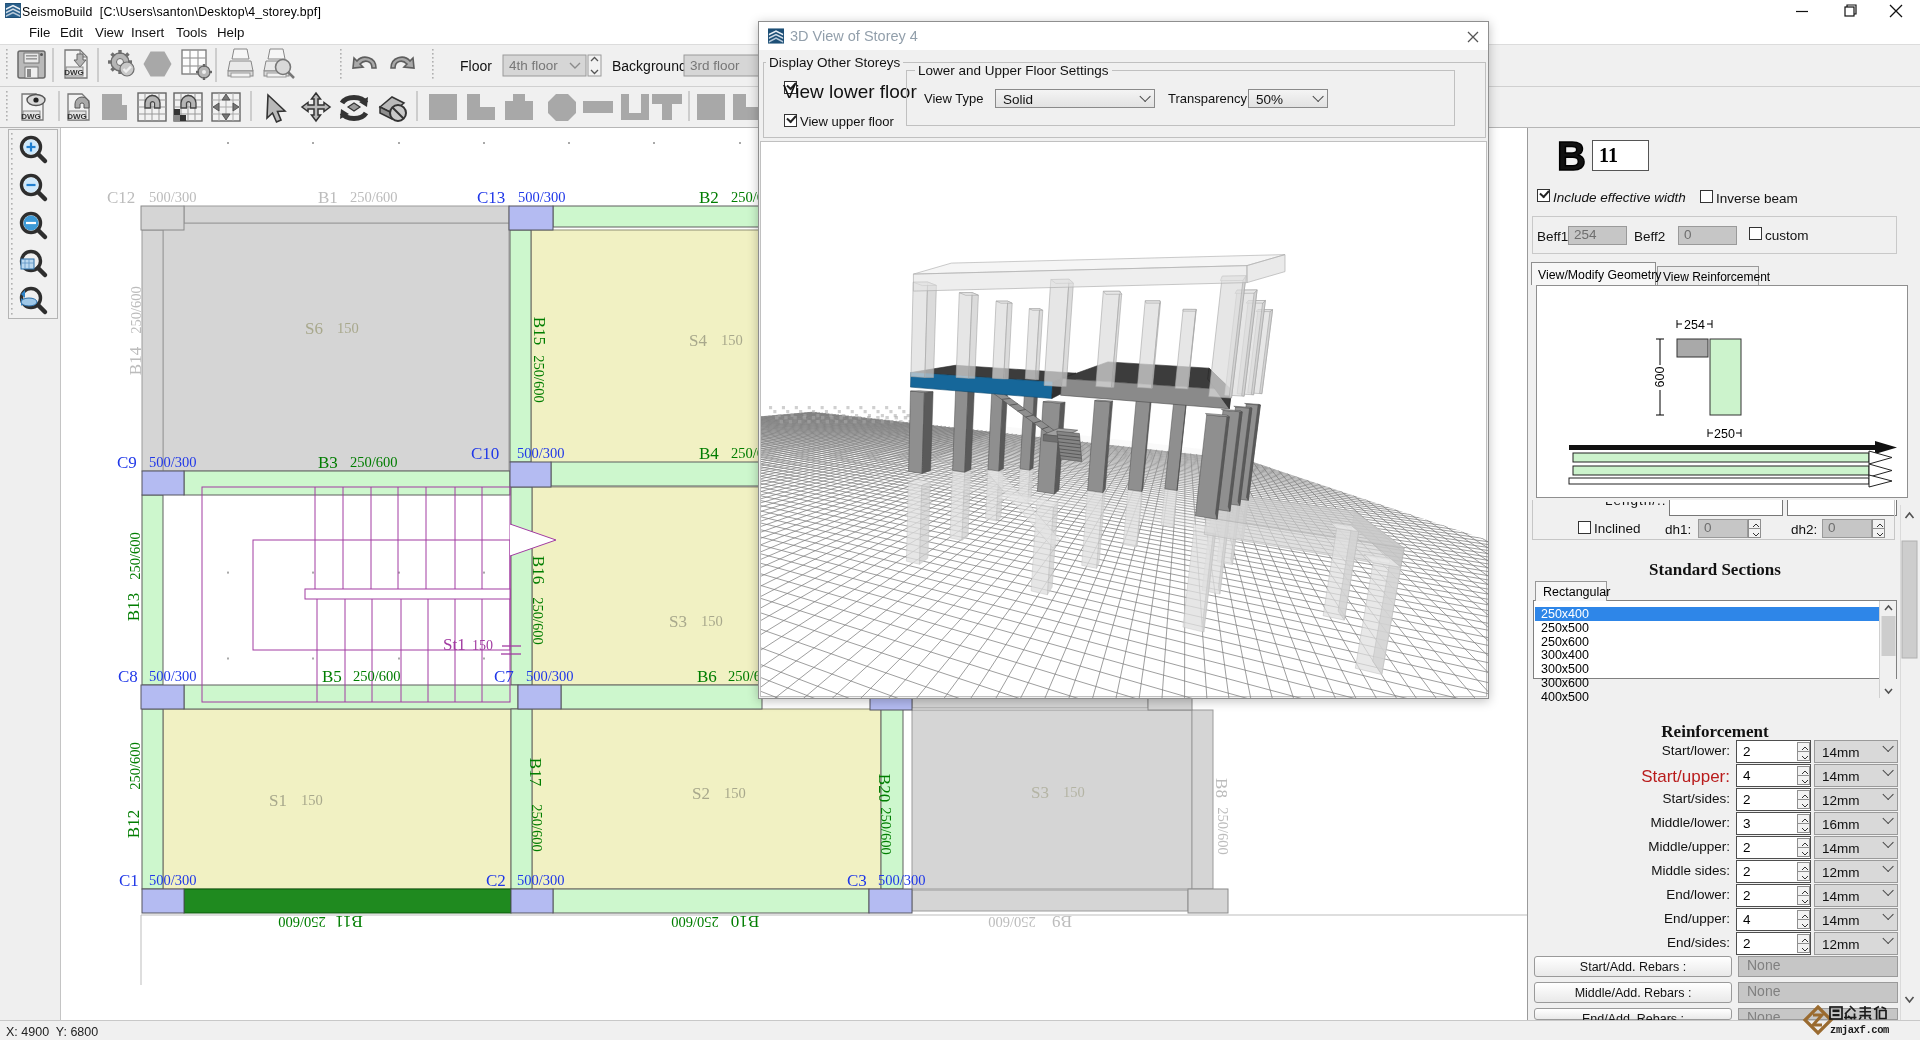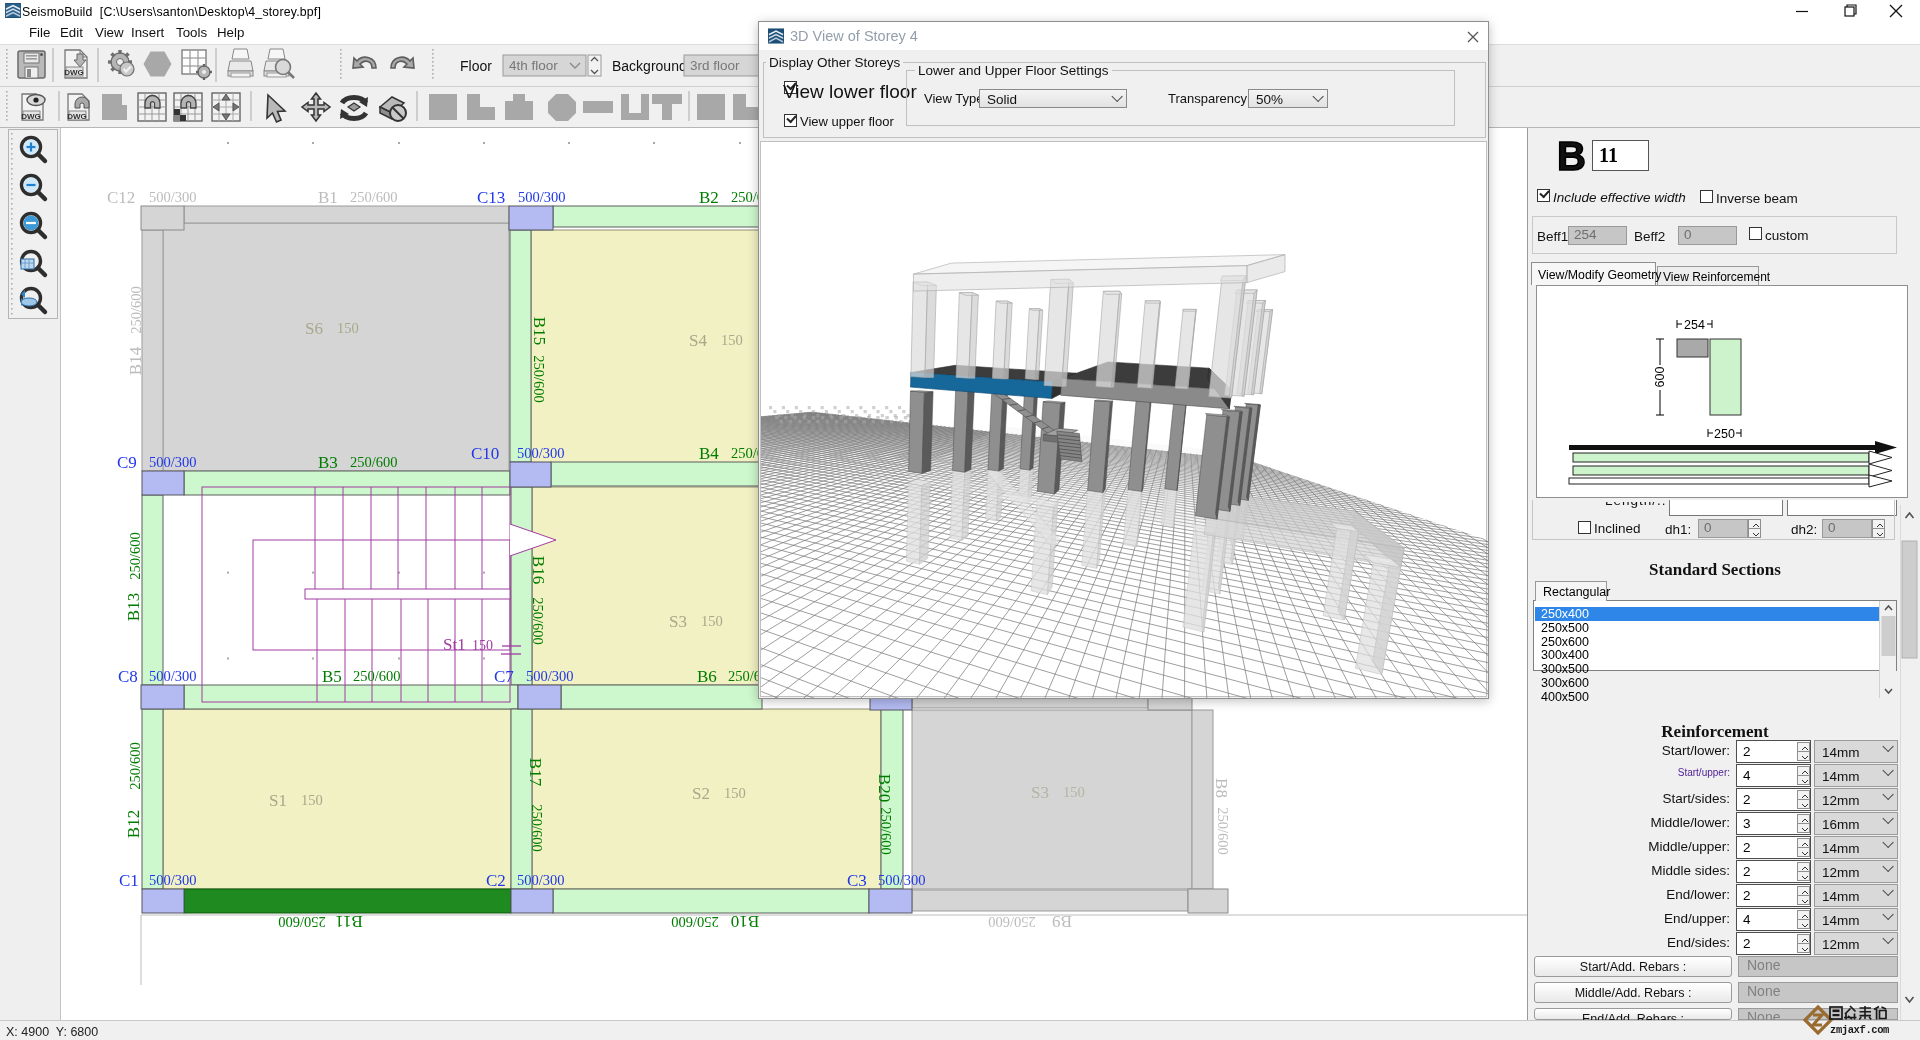--- a/index.html
+++ b/index.html
@@ -590,21 +590,21 @@
       <span class="d">
         <svg width="8" height="5">
           <path d="M1 1 L4 4 L7 1" fill="none" stroke="#333"></path>
         </svg>
       </span>
     </div>
 <div class="lbl" style="left:117px;top:432px;width:140px;text-align:center;font-size:17px;color:#111;font-weight:bold;font-family:'Liberation Serif',serif;">Standard Sections</div>
 <div style="position:absolute;left:7px;top:453px;width:72px;height:20px;background:#f5f5f5;border:1px solid #979797;border-bottom:none;z-index:3">
       <span style="position:absolute;left:7px;top:3px;font-size:12.5px">Rectangular</span>
     </div>
-<div style="position:absolute;left:5px;top:472px;width:364px;height:71px;background:#fff;border:1px solid #808080;z-index:2">
+<div style="position:absolute;left:5px;top:472px;width:364px;height:79px;background:#fff;border:1px solid #808080;z-index:2">
 <div style="position:absolute;left:1px;top:6px;width:344px;height:14px;background:#2e86e8;color:#fff;font-size:12.5px;padding-left:6px">250x400</div>
 <div style="position:absolute;left:7px;top:20.0px;font-size:12.5px;color:#000">250x500</div>
 <div style="position:absolute;left:7px;top:33.7px;font-size:12.5px;color:#000">250x600</div>
 <div style="position:absolute;left:7px;top:47.4px;font-size:12.5px;color:#000">300x400</div>
 <div style="position:absolute;left:7px;top:61.099999999999994px;font-size:12.5px;color:#000">300x500</div>
 <div style="position:absolute;left:7px;top:74.8px;font-size:12.5px;color:#000">300x600</div>
 <div style="position:absolute;left:7px;top:88.5px;font-size:12.5px;color:#000">400x500</div>
 <div style="position:absolute;right:0;top:0;width:17px;height:97px;background:#f0f0f0;border-left:1px solid #d0d0d0"><svg width="17" height="97">
           <path d="M5 9 L8.5 5 L12 9" fill="none" stroke="#505050" stroke-width="1.5"></path>
           <rect x="1.5" y="15" width="14" height="40" fill="#cdcdcd"></rect>
@@ -625,21 +625,21 @@
       <span class="d">
         <svg width="8" height="5">
           <path d="M1 1 L4 4 L7 1" fill="none" stroke="#333"></path>
         </svg>
       </span>
     </div>
 <div class="dd" style="left:286px;top:612px;width:84px;height:23px;background:#d9d9d9;border-color:#9a9a9a">
       <span class="tx" style="top:4px">14mm</span>
       <span class="ch" style="top:8px"></span>
     </div>
-<div class="lbl" style="left:103px;top:639px;width:99px;text-align:right;font-size:10px;color:#4c1d95;">Start/upper:</div>
+<div class="lbl" style="left:103px;top:639px;width:99px;text-align:right;font-size:17px;color:#b91c1c;">Start/upper:</div>
 <div class="num-input" style="left:208px;top:636px;width:75px;height:23px;">
       <span style="position:absolute;left:6px;top:3px">4</span>
     </div>
 <div class="spin" style="left:269px;top:638px;height:19px">
       <span class="u">
         <svg width="8" height="5">
           <path d="M1 4 L4 1 L7 4" fill="none" stroke="#333"></path>
         </svg>
       </span>
       <span class="d">
@@ -832,21 +832,21 @@
     <span style="left:2px;background:#f0f0f0">Display Other Storeys</span>
   </div>
   <div class="cb checked" style="left:25px;top:59px"></div>
   <div class="lbl" style="left:24px;top:59px;font-size:19px">View lower floor</div>
   <div class="cb checked" style="left:25px;top:92px"></div>
   <div class="lbl" style="left:41px;top:92px;font-size:13px">View upper floor</div>
   <div class="gb" style="left:147px;top:48px;width:549px;height:56px;border-color:#c0c0c0">
     <span style="background:#f0f0f0">Lower and Upper Floor Settings</span>
   </div>
   <div class="lbl" style="left:165px;top:69px;font-size:13px">View Type</div>
-  <div class="dd" style="left:220px;top:67px;width:148px;height:19px">
+  <div class="dd" style="left:236px;top:67px;width:160px;height:19px">
       <span class="tx">Solid</span>
       <span class="ch"></span>
     </div>
   <div class="lbl" style="left:409px;top:69px;font-size:13px">Transparency</div>
   <div class="dd" style="left:489px;top:67px;width:80px;height:19px">
       <span class="tx">50%</span>
       <span class="ch"></span>
     </div>
   <div id="view3d">
     <svg width="727" height="556" viewBox="0 0 727 556" id="svg3d">

